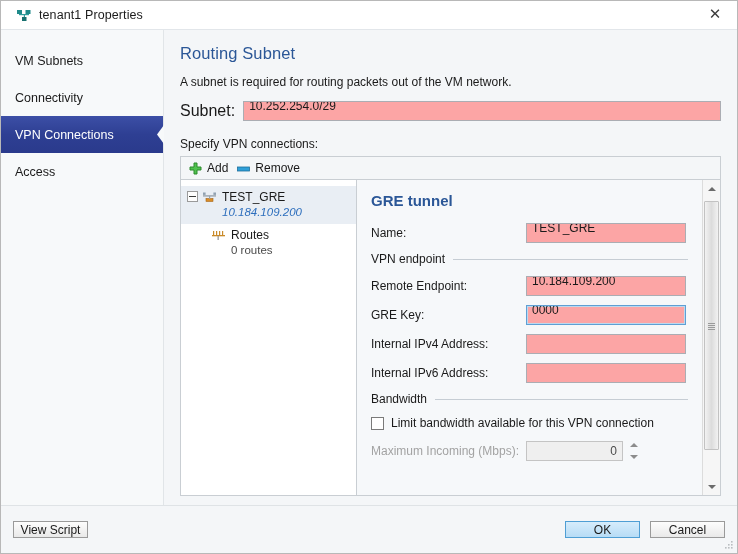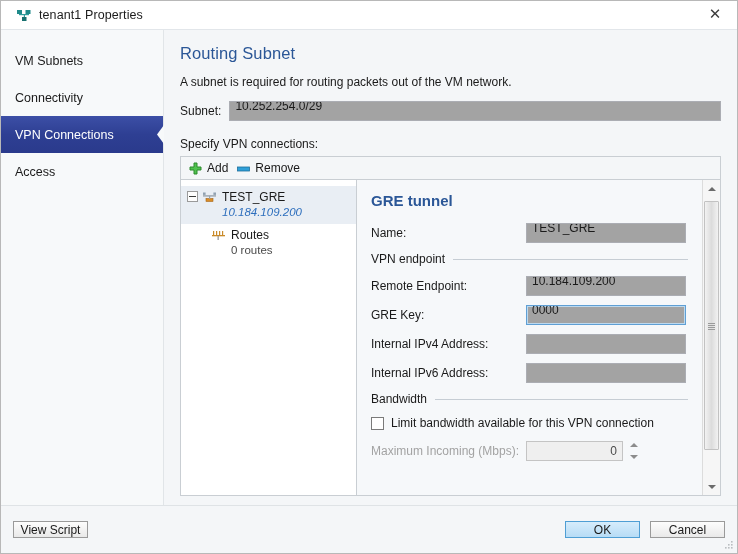--- a/index.html
+++ b/index.html
@@ -75,25 +75,25 @@
     box-sizing:border-box;
     background:#f4f6f8;
     display:flex;flex-direction:column;
   }
   .page-title{
     font-size:16.5px;color:#2b5797;font-weight:400;
     margin:0 0 12px 0;letter-spacing:.1px;
   }
   .desc{font-size:12px;color:#1a1a1a;margin-bottom:12px;}
   .subnet-row{display:flex;align-items:center;margin-bottom:16px;}
-  .subnet-label{font-size:12px;margin-right:8px;}
+  .subnet-label{font-size:16px;margin-right:8px;}
   .txt{
     box-sizing:border-box;
     border:1px solid #abadb3;
-    background:#a3a3a3;
+    background:#fca5a5;
     height:20px;
     font-family:"Liberation Sans",sans-serif;
     font-size:12px;color:#1a1a1a;
     padding:1px 3px 11px 5px;
     outline:none;
   }
   .txt.focused{border:1px solid #5f9fd4;box-shadow:0 0 0 1px #bcd9ef inset;}
   .subnet-input{flex:1 1 auto;}
   .specify{font-size:12px;margin-bottom:5px;}
   

